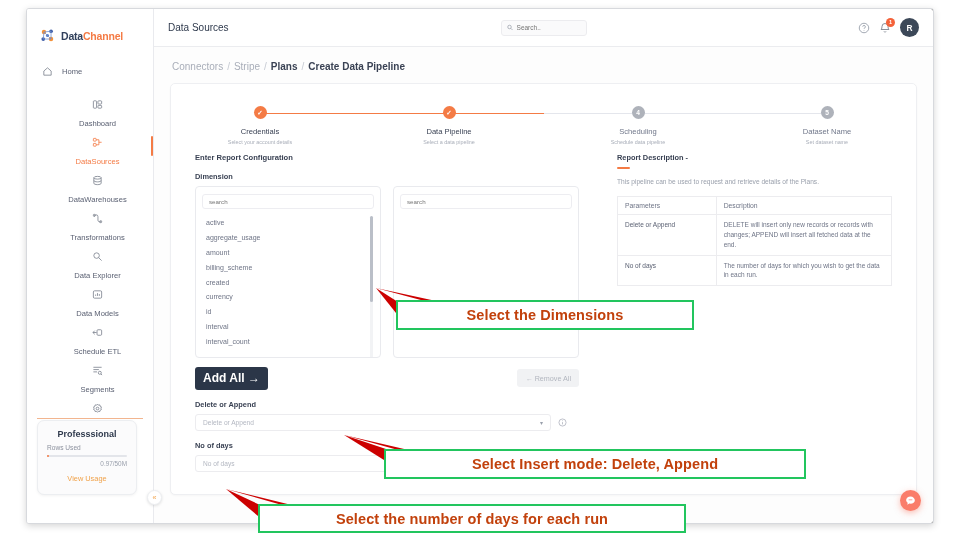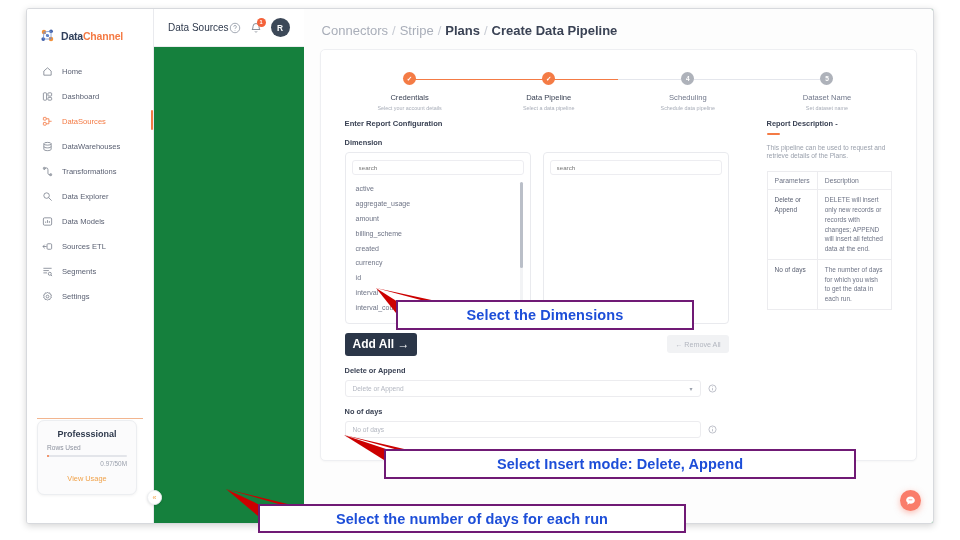--- a/index.html
+++ b/index.html
@@ -39,21 +39,21 @@
   .brand-text .b2 { color: #f47b45; margin-top: 40px; }
 
   .nav { margin-top: 12px; }
   .nav-item {
     display: flex; align-items: center; gap: 9px;
     height: 20px; padding-left: 15px;
     margin-bottom: 0; position: relative;
     font-size: 7.6px; color: #5a6072;
     cursor: pointer;
   }
-  .nav-item + .nav-item { margin-top: 5px; }
+  .nav-item + .nav-item { margin-top: 18px; flex-direction: column; }
   .nav-ic { width: 11px; height: 11px; flex-shrink: 0; display: block; }
   .nav-item.active { color: #f47b45; }
   .nav-item.active .bar {
     position: absolute; right: 0; top: -1px;
     width: 2.5px; height: 20px; background: #f47b45; border-radius: 2px;
   }
 
   .plan-divider {
     position: absolute; left: 10px; right: 10px; bottom: 104px;
     height: 1px; background: #f2b58f;
@@ -78,21 +78,21 @@
   .collapse-btn {
     position: absolute; right: -9px; bottom: 18px;
     width: 15px; height: 15px; border-radius: 50%;
     background: #fff; border: 1px solid #eceef1;
     box-shadow: 0 1px 3px rgba(0,0,0,.12);
     display: flex; align-items: center; justify-content: center;
     font-size: 7px; color: #f0a24a; cursor: pointer; z-index: 6;
   }
 
   
-  #main { flex: 1; display: flex; flex-direction: row; position: relative; background: #15803d; }
+  #main { flex: 1; display: flex; flex-direction: column; position: relative; background: #000000; }
   .topbar {
     height: 38px; background: #fff;
     border-bottom: 1px solid #ebecef;
     display: flex; align-items: center;
     padding: 0 14px 0 14px; flex-shrink: 0;
   }
   .page-title { font-size: 10px; color: #2f3a4d; font-weight: normal; }
   .search-wrap {
     margin-left: auto; margin-right: auto;
     width: 86px; height: 16px;
@@ -116,21 +116,21 @@
   }
   .avatar {
     width: 19px; height: 19px; border-radius: 50%;
     background: #3c4858; color: #fff;
     font-size: 8.4px; font-weight: bold;
     display: flex; align-items: center; justify-content: center;
     cursor: pointer;
   }
 
   .content { flex: 1; overflow: hidden; position: relative; background: #fdfdfd; padding: 0 16px; }
-  .breadcrumb { display: flex; align-items: center; gap: 4px; font-size: 13px; padding: 14px 0 0 2px; }
+  .breadcrumb { display: flex; align-items: center; gap: 4px; font-size: 10px; padding: 14px 0 0 2px; }
   .bc { color: #a9aeb9; cursor: pointer; }
   .bc.strong { color: #3a4254; font-weight: bold; }
   .bc-sep { color: #c7cbd3; }
 
   .card {
     margin-top: 11px; background: #fff;
     border: 1px solid #eeeff2; border-radius: 5px;
     height: 412px; position: relative;
     box-shadow: 0 1px 2px rgba(0,0,0,.03);
   }
@@ -241,27 +241,27 @@
     background: #fa7d6a;
     display: flex; align-items: center; justify-content: center;
     box-shadow: 0 2px 6px rgba(250,125,106,.5);
     cursor: pointer; z-index: 8;
   }
 
   
   #anno { position: absolute; inset: 0; pointer-events: none; z-index: 30; }
   .callout {
     position: absolute;
-    background: #fff; border: 2px solid #701a75;
-    color: #1d4ed8; font-weight: bold;
+    background: #fff; border: 2px solid #22c55e;
+    color: #c2410c; font-weight: bold;
     display: flex; align-items: center; justify-content: center;
     letter-spacing: .1px;
   }
   #callout-dimensions { left: 396px; top: 300px; width: 298px; height: 30px; font-size: 14.5px; }
-  #callout-insert-mode { left: 384px; top: 449px; width: 472px; height: 30px; font-size: 14.5px; }
+  #callout-insert-mode { left: 384px; top: 449px; width: 422px; height: 30px; font-size: 14.5px; }
   #callout-days { left: 258px; top: 504px; width: 428px; height: 29px; font-size: 14.5px; }
 </style>
 </head>
 <body>
 
 <div id="app-frame">
 
   <aside id="sidebar">
 
     <div class="brand">
@@ -329,21 +329,21 @@
             <path d="M8 15 v-3 M12 15 v-6 M16 15 v-4"></path>
           </svg>
         <span>Data Models</span>
       </div>
       <div class="nav-item">
         <svg class="nav-ic" viewBox="0 0 24 24" fill="none" stroke="#7d838f" stroke-width="1.8">
             <path d="M2 12 H10"></path>
             <rect x="11" y="6" width="10" height="12" rx="2"></rect>
             <path d="M6 8 L2 12 L6 16"></path>
           </svg>
-        <span>Sources ETL</span>
+        <span>Schedule ETL</span>
       </div>
       <div class="nav-item">
         <svg class="nav-ic" viewBox="0 0 24 24" fill="none" stroke="#7d838f" stroke-width="1.8">
             <path d="M3 5 H21 M3 10 H15 M3 15 H11"></path>
             <circle cx="17" cy="17" r="3.3"></circle>
             <path d="M19.6 19.6 L22 22"></path>
           </svg>
         <span>Segments</span>
       </div>
       <div class="nav-item">

